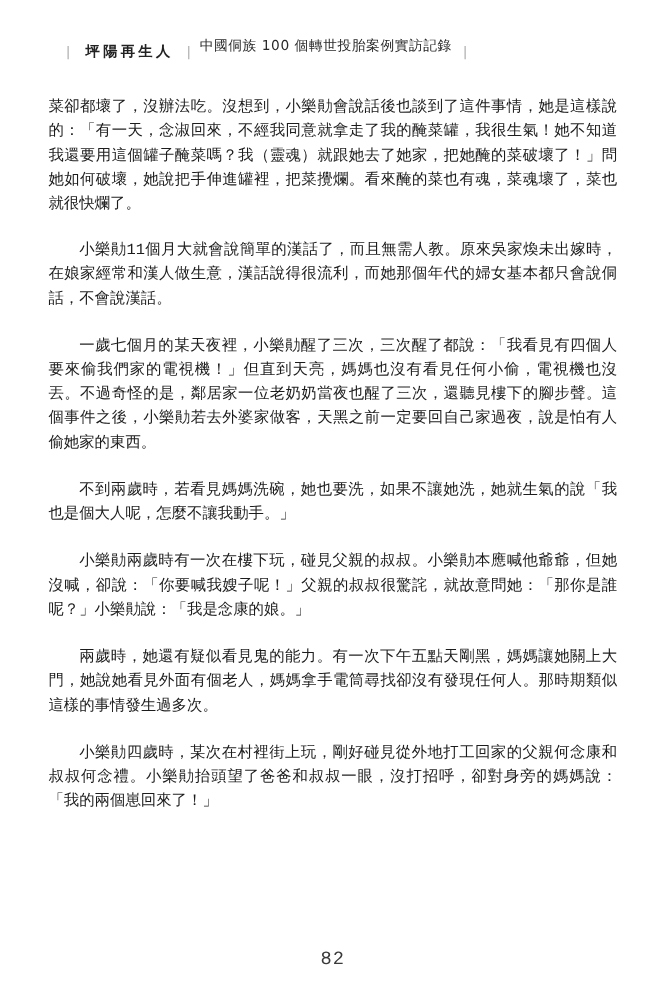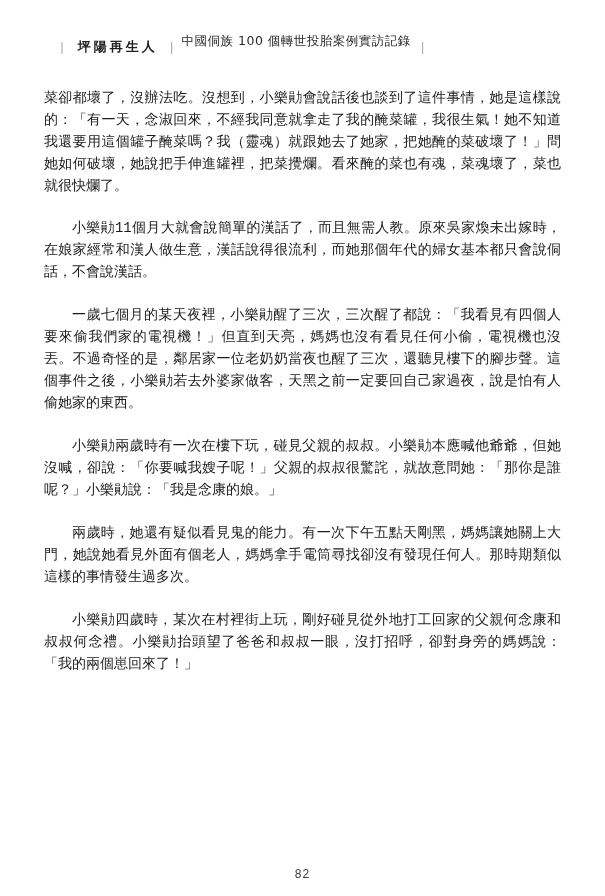--- a/index.html
+++ b/index.html
@@ -70,43 +70,44 @@
   }
   
   .page-footer {
     position: absolute;
     left: 0;
     right: 0;
     bottom: 14px;
     text-align: center;
   }
   .page-number {
-    font-size: 12px;
+    font-size: 17px;
     color: #3a3a3a;
-    font-family: Liberation Sans, sans-serif;
+    font-family: Liberation Mono, monospace;
     letter-spacing: 1px;
   }
 </style>
 </head>
 <body>
 
 <div class="page">
 
   <header class="running-head">
     <span class="bar">｜</span>
     <span class="book-title">坪陽再生人</span>
     <span class="bar">｜</span>
     <span class="book-subtitle">中國侗族 100 個轉世投胎案例實訪記錄</span>
     <span class="bar">｜</span>
   </header>
 
   <main class="content">
     <p class="para no-indent"><span>菜卻都壞了，沒辦法吃。沒想到，小樂勛會說話後也談到了這件事情，她是這樣說的：「有一天，念淑回來，不經我同意就拿走了我的醃菜罐，我很生氣！她不知道我還要用這個罐子醃菜嗎？我（靈魂）就跟她去了她家，把她醃的菜破壞了！」問她如何破壞，她說把手伸進罐裡，把菜攪爛。看來醃的菜也有魂，菜魂壞了，菜也就很快爛了。</span></p>
     <p class="para indent"><span>小樂勛11個月大就會說簡單的漢話了，而且無需人教。原來吳家煥未出嫁時，在娘家經常和漢人做生意，漢話說得很流利，而她那個年代的婦女基本都只會說侗話，不會說漢話。</span></p>
     <p class="para indent"><span>一歲七個月的某天夜裡，小樂勛醒了三次，三次醒了都說：「我看見有四個人要來偷我們家的電視機！」但直到天亮，媽媽也沒有看見任何小偷，電視機也沒丟。不過奇怪的是，鄰居家一位老奶奶當夜也醒了三次，還聽見樓下的腳步聲。這個事件之後，小樂勛若去外婆家做客，天黑之前一定要回自己家過夜，說是怕有人偷她家的東西。</span></p>
+    <p class="para indent"><span>不到兩歲時，若看見媽媽洗碗，她也要洗，如果不讓她洗，她就生氣的說「我也是個大人呢，怎麼不讓我動手。」</span></p>
     <p class="para indent"><span>小樂勛兩歲時有一次在樓下玩，碰見父親的叔叔。小樂勛本應喊他爺爺，但她沒喊，卻說：「你要喊我嫂子呢！」父親的叔叔很驚詫，就故意問她：「那你是誰呢？」小樂勛說：「我是念康的娘。」</span></p>
     <p class="para indent"><span>兩歲時，她還有疑似看見鬼的能力。有一次下午五點天剛黑，媽媽讓她關上大門，她說她看見外面有個老人，媽媽拿手電筒尋找卻沒有發現任何人。那時期類似這樣的事情發生過多次。</span></p>
     <p class="para indent"><span>小樂勛四歲時，某次在村裡街上玩，剛好碰見從外地打工回家的父親何念康和叔叔何念禮。小樂勛抬頭望了爸爸和叔叔一眼，沒打招呼，卻對身旁的媽媽說：「我的兩個崽回來了！」</span></p>
   </main>
 
   <footer class="page-footer">
     <span class="page-number">82</span>
   </footer>
 
 </div>

